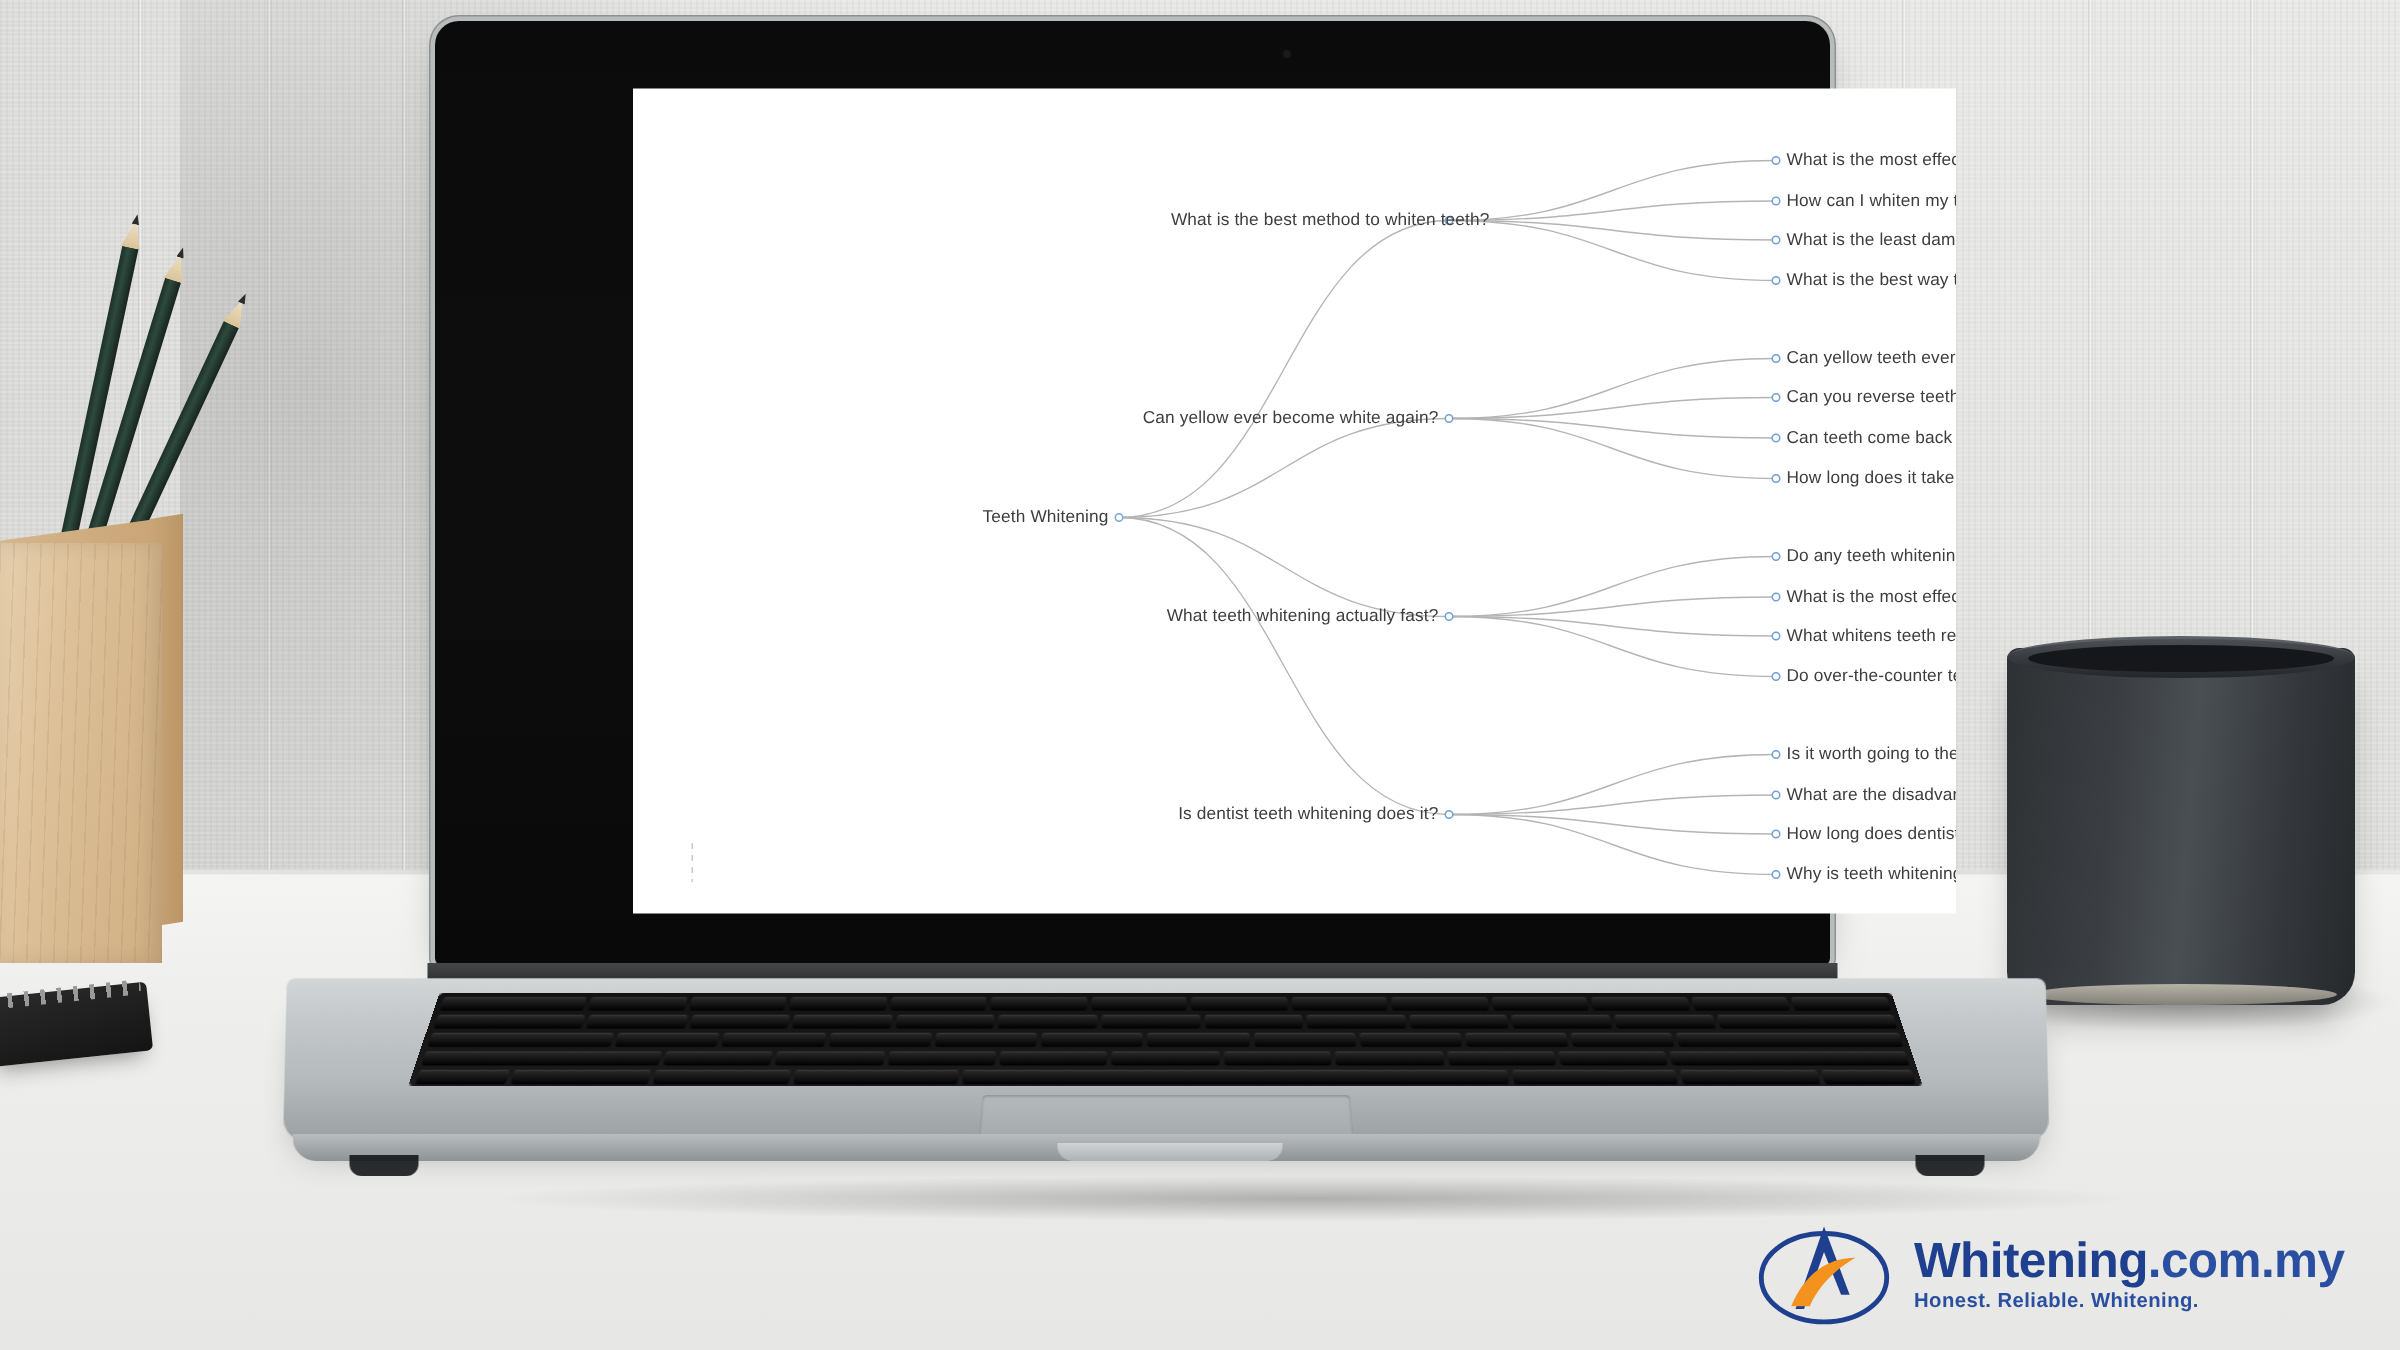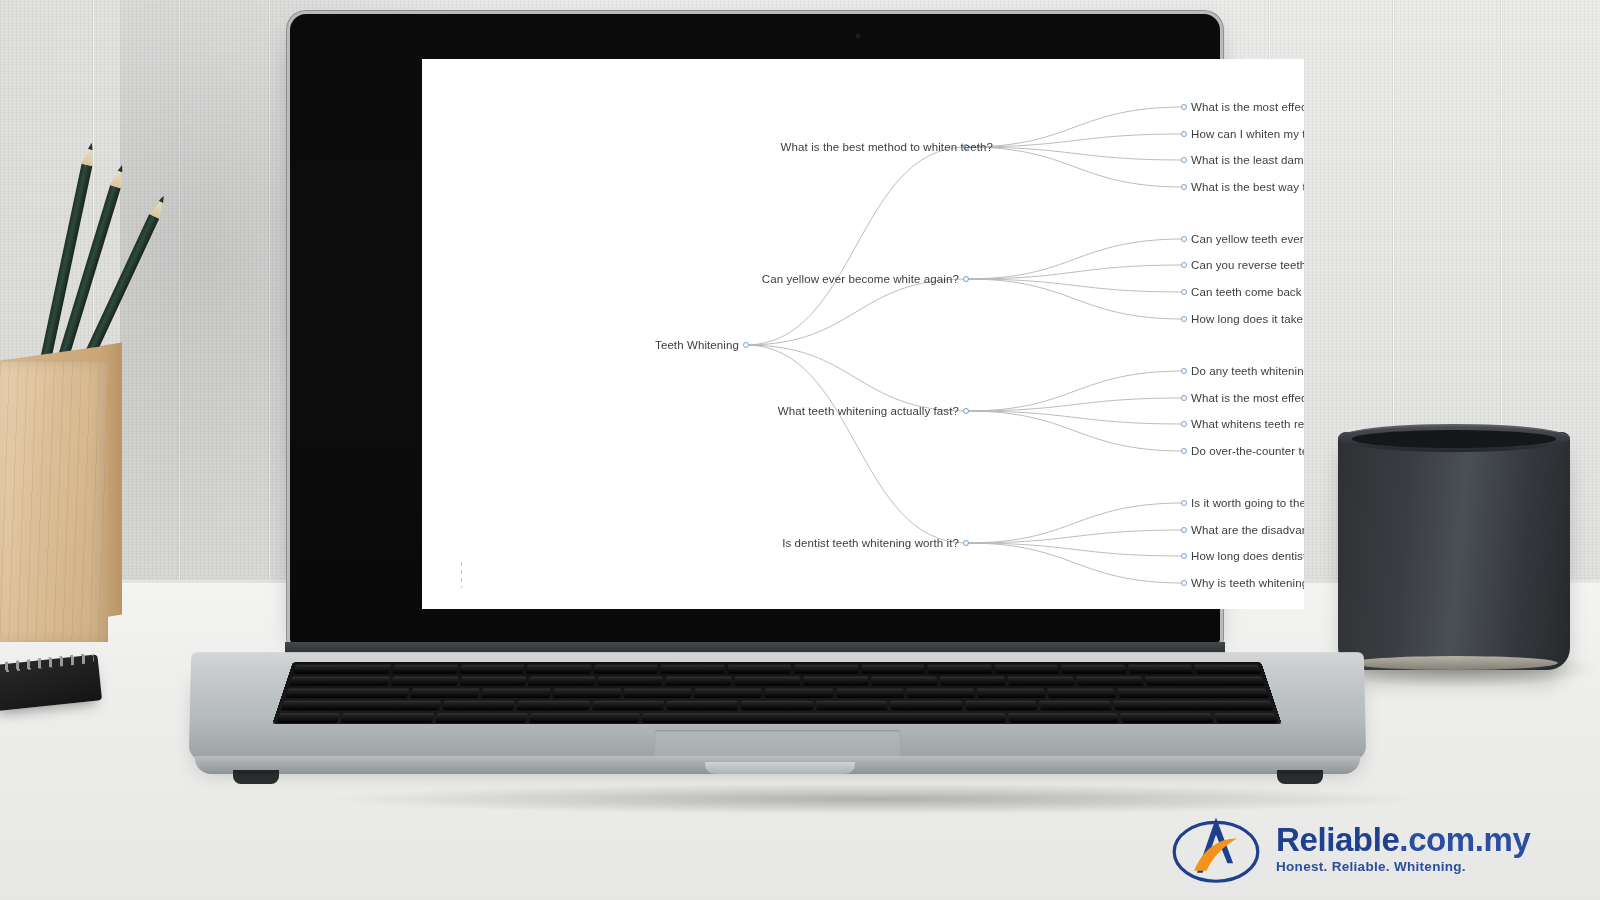--- a/index.html
+++ b/index.html
@@ -262,21 +262,21 @@
               <div class="node-label left" style="left: 537px; top: 352px;">What teeth whitening actually fast?</div>
               <div class="dot" style="left: 762px; top: 312px;"></div>
               <div class="node-label right" style="left: 769px; top: 312px;">Do any teeth whitening products actually work?</div>
               <div class="dot" style="left: 762px; top: 339px;"></div>
               <div class="node-label right" style="left: 769px; top: 339px;">What is the most effective teeth whitening?</div>
               <div class="dot" style="left: 762px; top: 365px;"></div>
               <div class="node-label right" style="left: 769px; top: 365px;">What whitens teeth really fast?</div>
               <div class="dot" style="left: 762px; top: 392px;"></div>
               <div class="node-label right" style="left: 769px; top: 392px;">Do over-the-counter teeth whiteners really work?</div>
               <div class="dot" style="left: 544px; top: 484px;"></div>
-              <div class="node-label left" style="left: 537px; top: 484px;">Is dentist teeth whitening worth it?</div>
+              <div class="node-label left" style="left: 537px; top: 484px;">Is dentist teeth whitening does it?</div>
               <div class="dot" style="left: 762px; top: 444px;"></div>
               <div class="node-label right" style="left: 769px; top: 444px;">Is it worth going to the dentist to whiten teeth?</div>
               <div class="dot" style="left: 762px; top: 471px;"></div>
               <div class="node-label right" style="left: 769px; top: 471px;">What are the disadvantages of professional teeth whiteni</div>
               <div class="dot" style="left: 762px; top: 497px;"></div>
               <div class="node-label right" style="left: 769px; top: 497px;">How long does dentist teeth whitening last?</div>
               <div class="dot" style="left: 762px; top: 524px;"></div>
               <div class="node-label right" style="left: 769px; top: 524px;">Why is teeth whitening at dentist so expensive?</div>
             </div>
           <div class="handle"></div>
@@ -367,18 +367,18 @@
 
   <div id="watermark">
     <div class="wm-mark">
       <svg viewBox="0 0 100 80" width="96" height="76">
         <ellipse cx="50" cy="44" rx="44" ry="31" fill="none" stroke="#1f3f8f" stroke-width="3.4"></ellipse>
         <path d="M50 8 L30 66 L36 66 L50 26 L62 56 L68 56 Z" fill="#1f3f8f"></path>
         <path d="M27 64 C36 42 52 30 72 30 C58 38 46 50 40 64 Z" fill="#f4921e"></path>
       </svg>
     </div>
     <div class="wm-text">
-      <div class="wm-title"><span>Reliable</span><span class="dim">.com.my</span></div>
+      <div class="wm-title"><span>Whitening</span><span class="dim">.com.my</span></div>
       <div class="wm-tag">Honest. Reliable. Whitening.</div>
     </div>
   </div>
 
 </div>
 
 </body></html>

